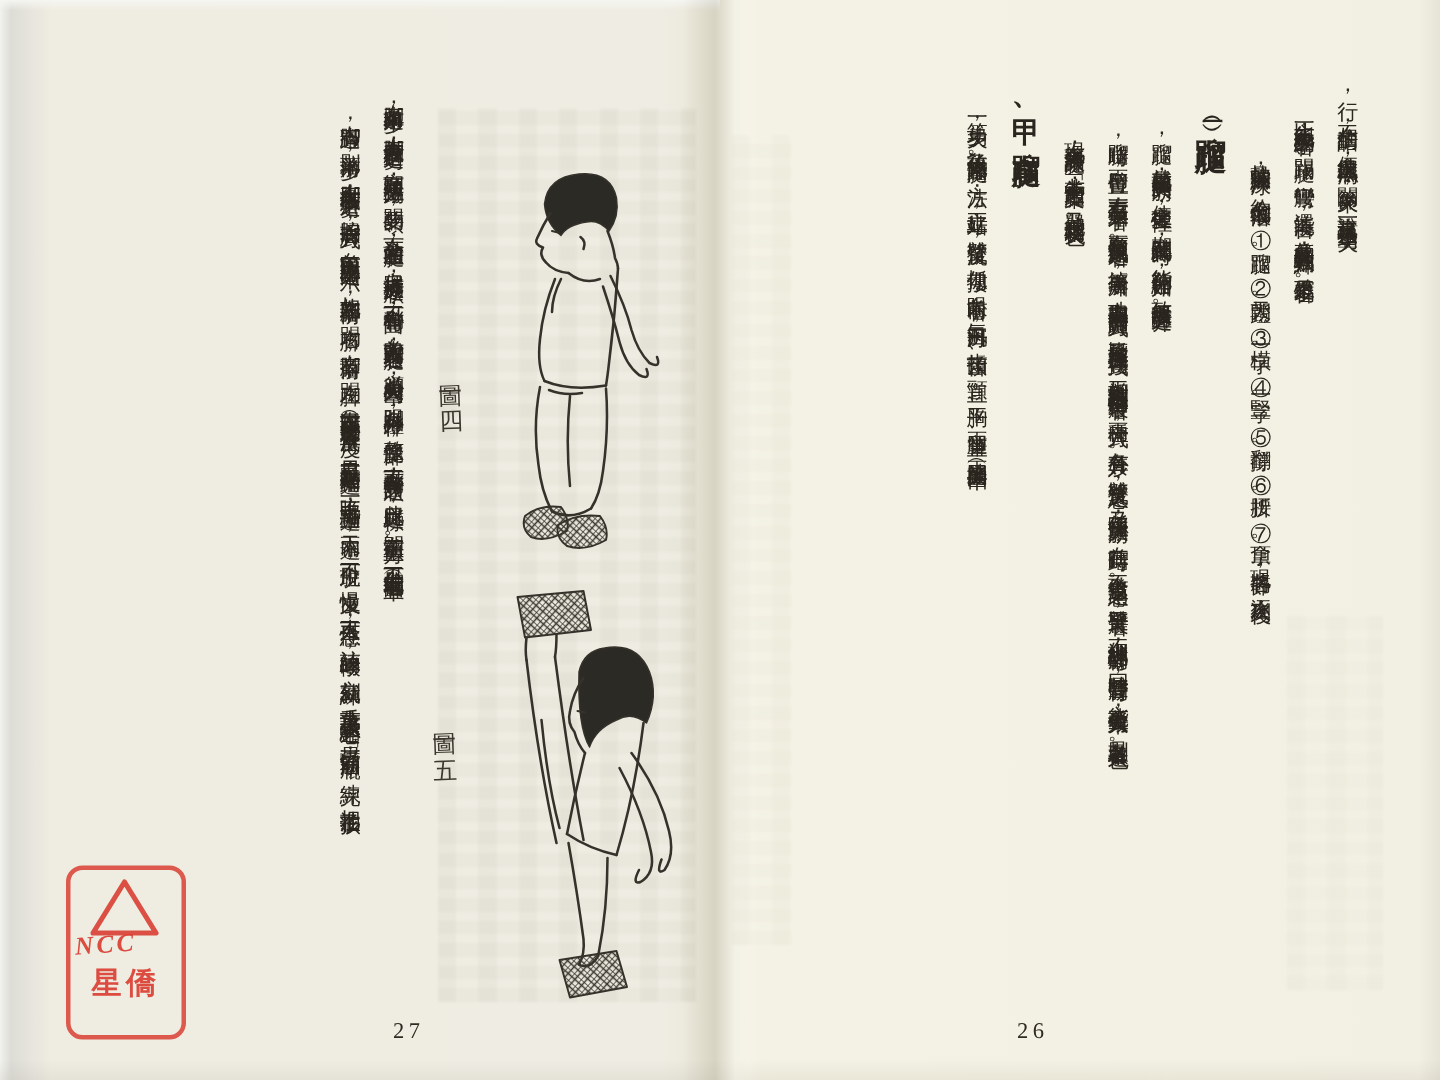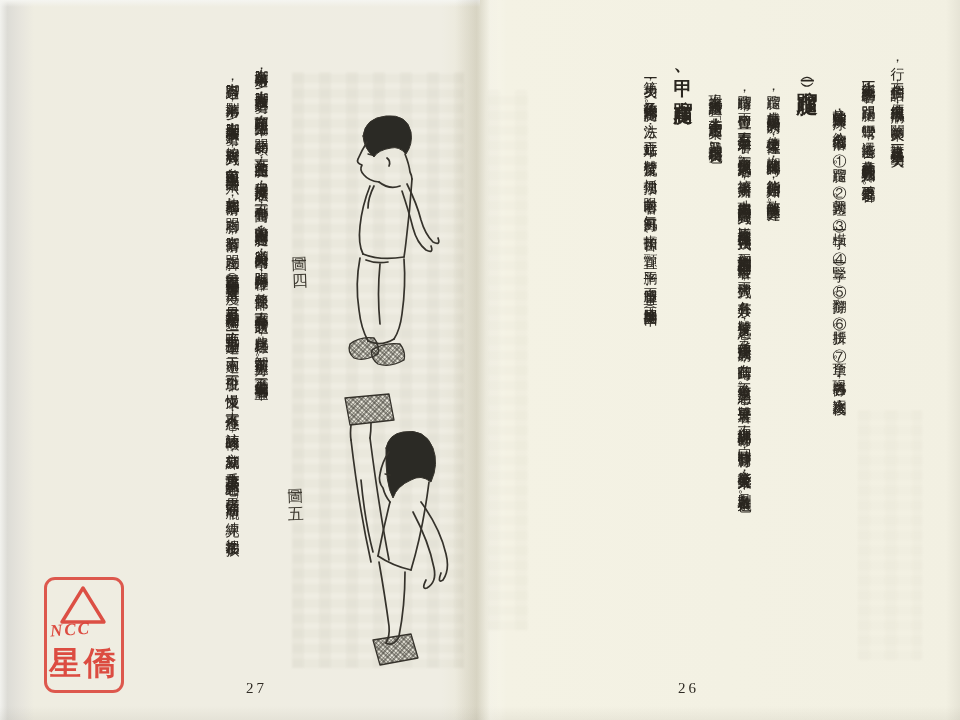--- a/index.html
+++ b/index.html
@@ -44,33 +44,33 @@
     letter-spacing:9px;transform:rotate(-2deg);}
   .fl14{left:288px;top:244px;}
   .fl15{left:284px;top:476px;}
   .fig{position:absolute;}
   .fig svg{display:block;}
   .f14{left:308px;top:112px;}
   .f15{left:293px;top:390px;}
 
   .pageno{position:absolute;font-size:15px;color:#2f2b24;letter-spacing:3px;
     font-family:"Liberation Serif","DejaVu Serif",serif;}
-  .pn27{left:246px;top:680px;}
+  .pn27{left:262px;top:680px;}
   .pn26{left:678px;top:680px;text-align:center;}
 
   
   .stamp{position:absolute;left:44px;top:577px;width:74px;height:110px;
     border:3.5px solid rgba(233,67,58,.85);border-radius:11px;
     mix-blend-mode:multiply;}
   .stamp svg{position:absolute;left:12px;top:5px;}
   .stamp .ncc{position:absolute;left:3px;top:40px;font-style:italic;font-weight:bold;
     font-size:17px;letter-spacing:2px;color:rgba(233,67,58,.92);
     font-family:"Liberation Serif","DejaVu Serif",serif;transform:rotate(-4deg);}
   .stamp .cn{position:absolute;left:2px;top:62px;width:70px;text-align:center;
-    font-size:32px;font-weight:bold;color:rgba(233,67,58,.92);letter-spacing:3px;}
+    font-size:20px;font-weight:bold;color:rgba(233,67,58,.92);letter-spacing:3px;}
 </style>
 </head>
 <body>
 
 <div class="scan">
   <div class="edge-left"></div>
   <div class="edge-top"></div>
   <div class="edge-bottom"></div>
   <div class="edge-right"></div>
   <div class="fold"></div>

